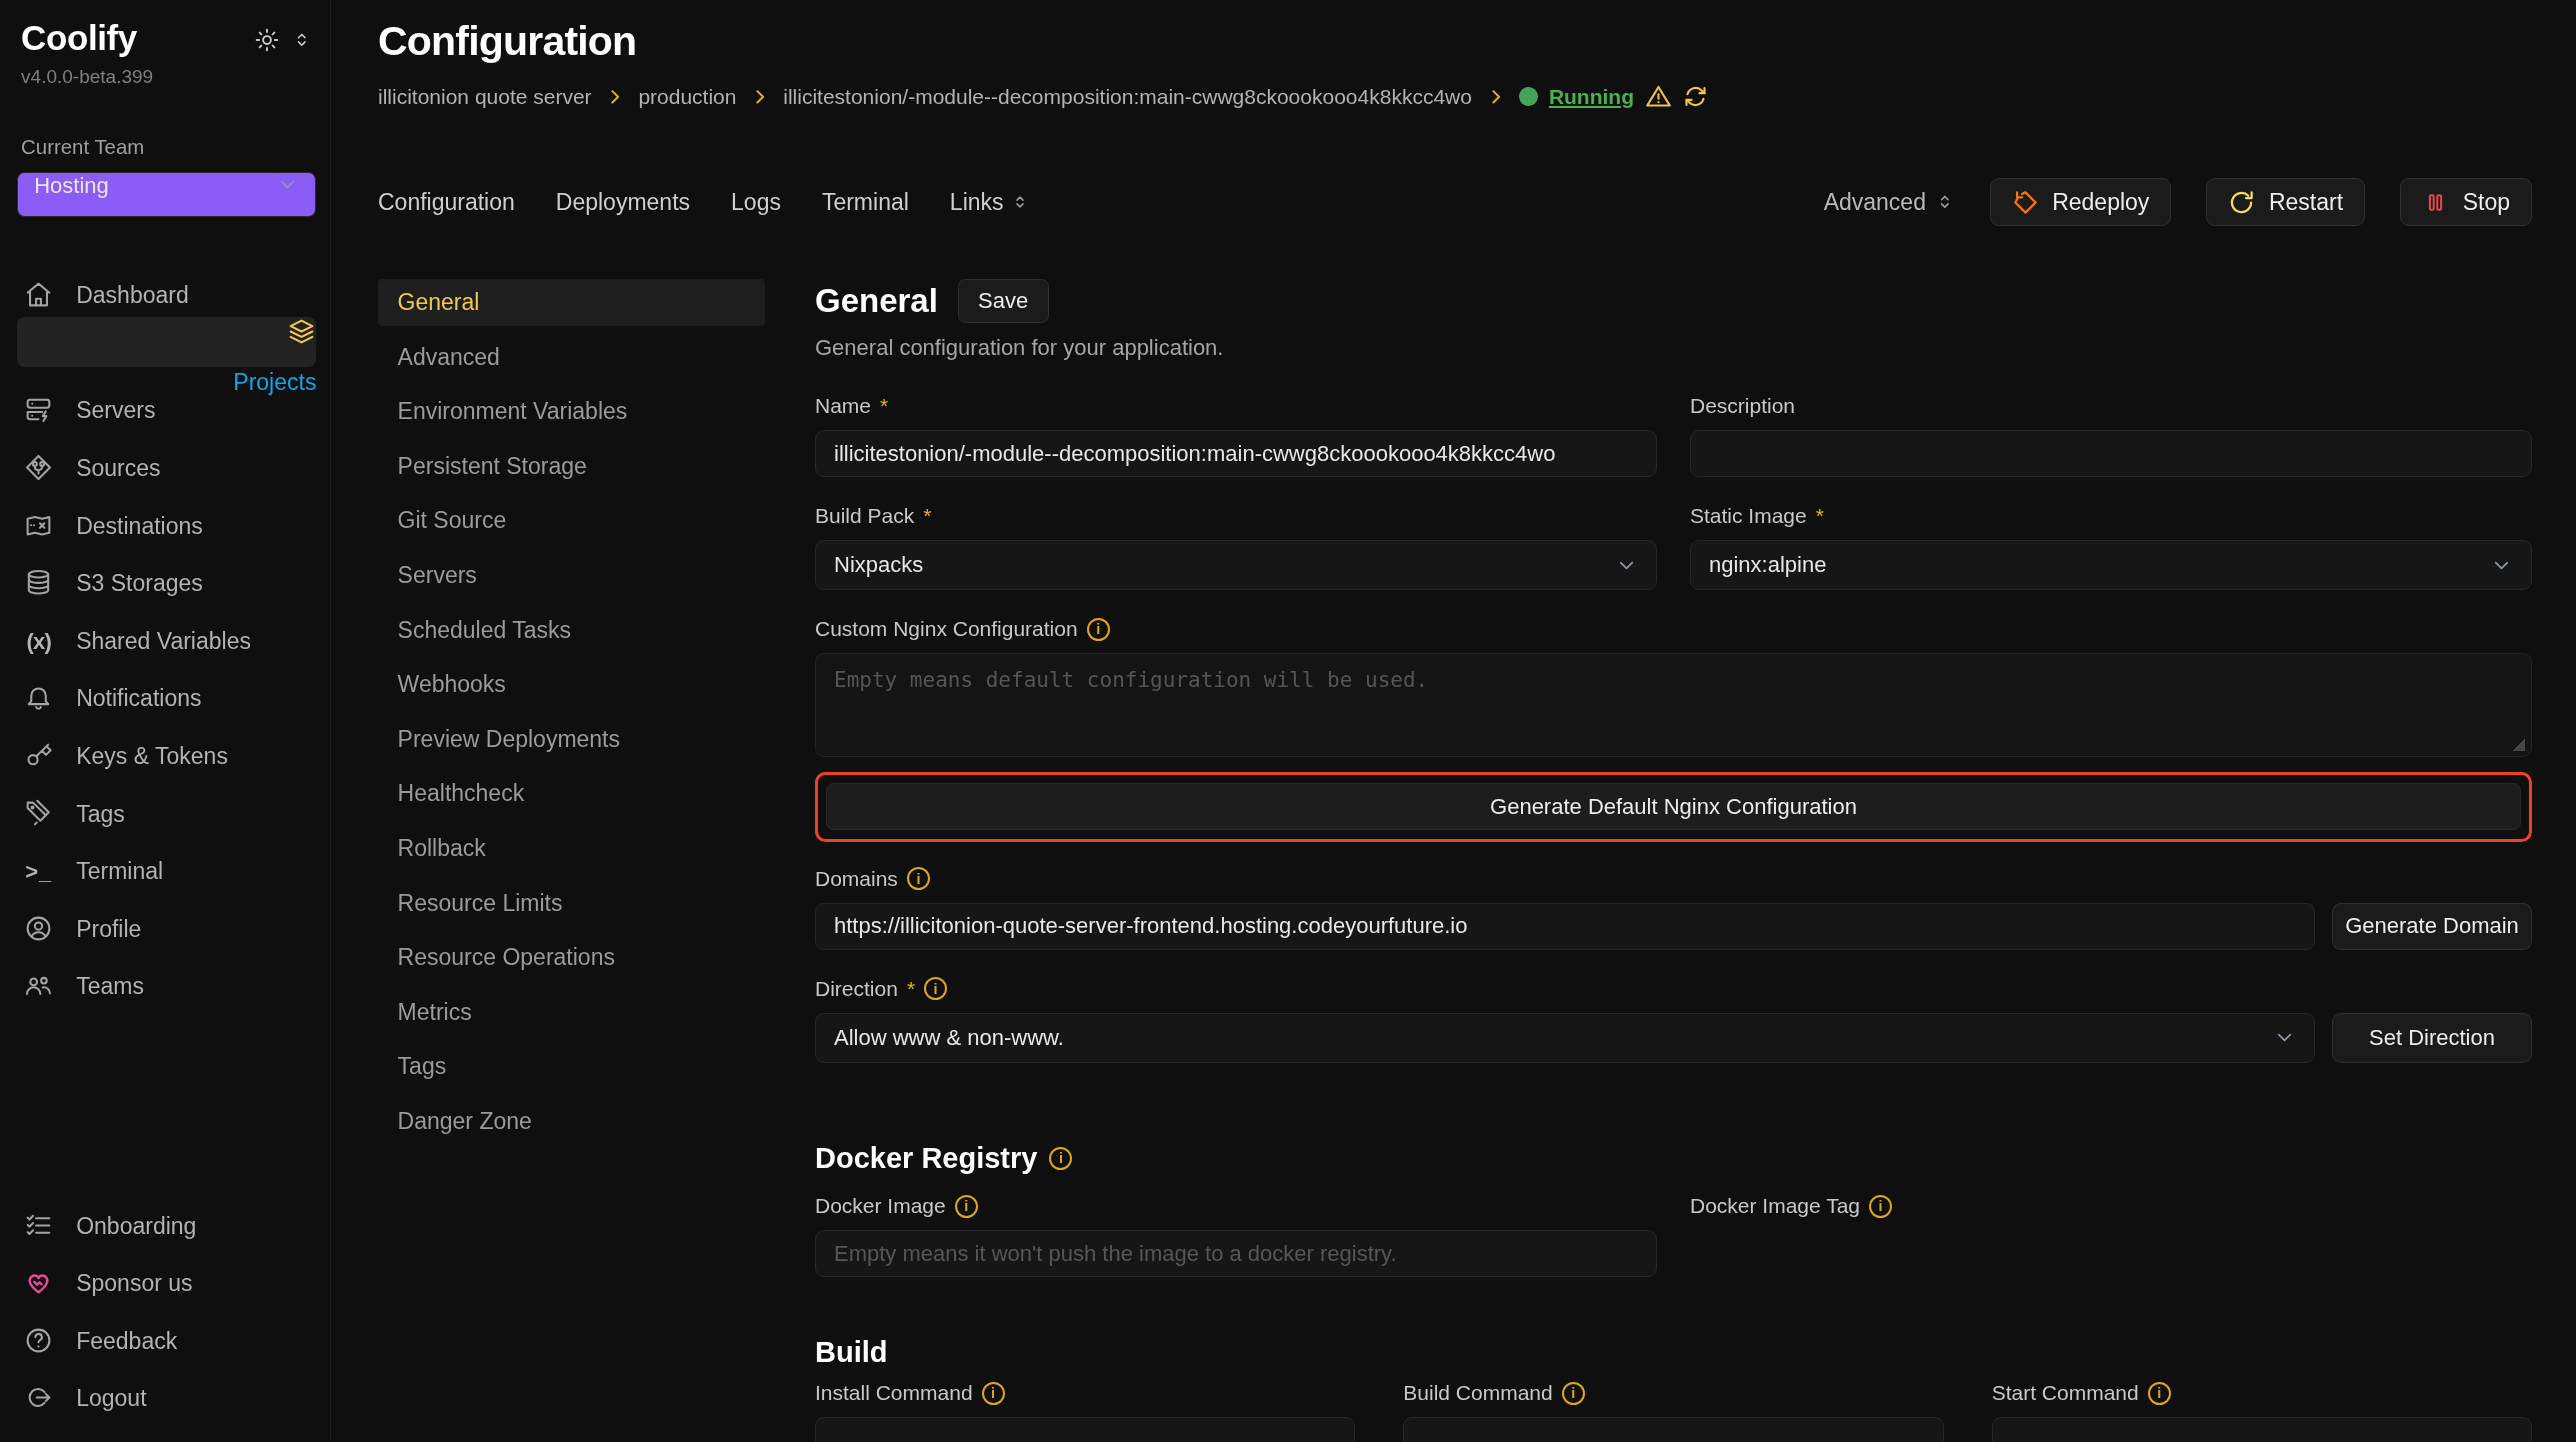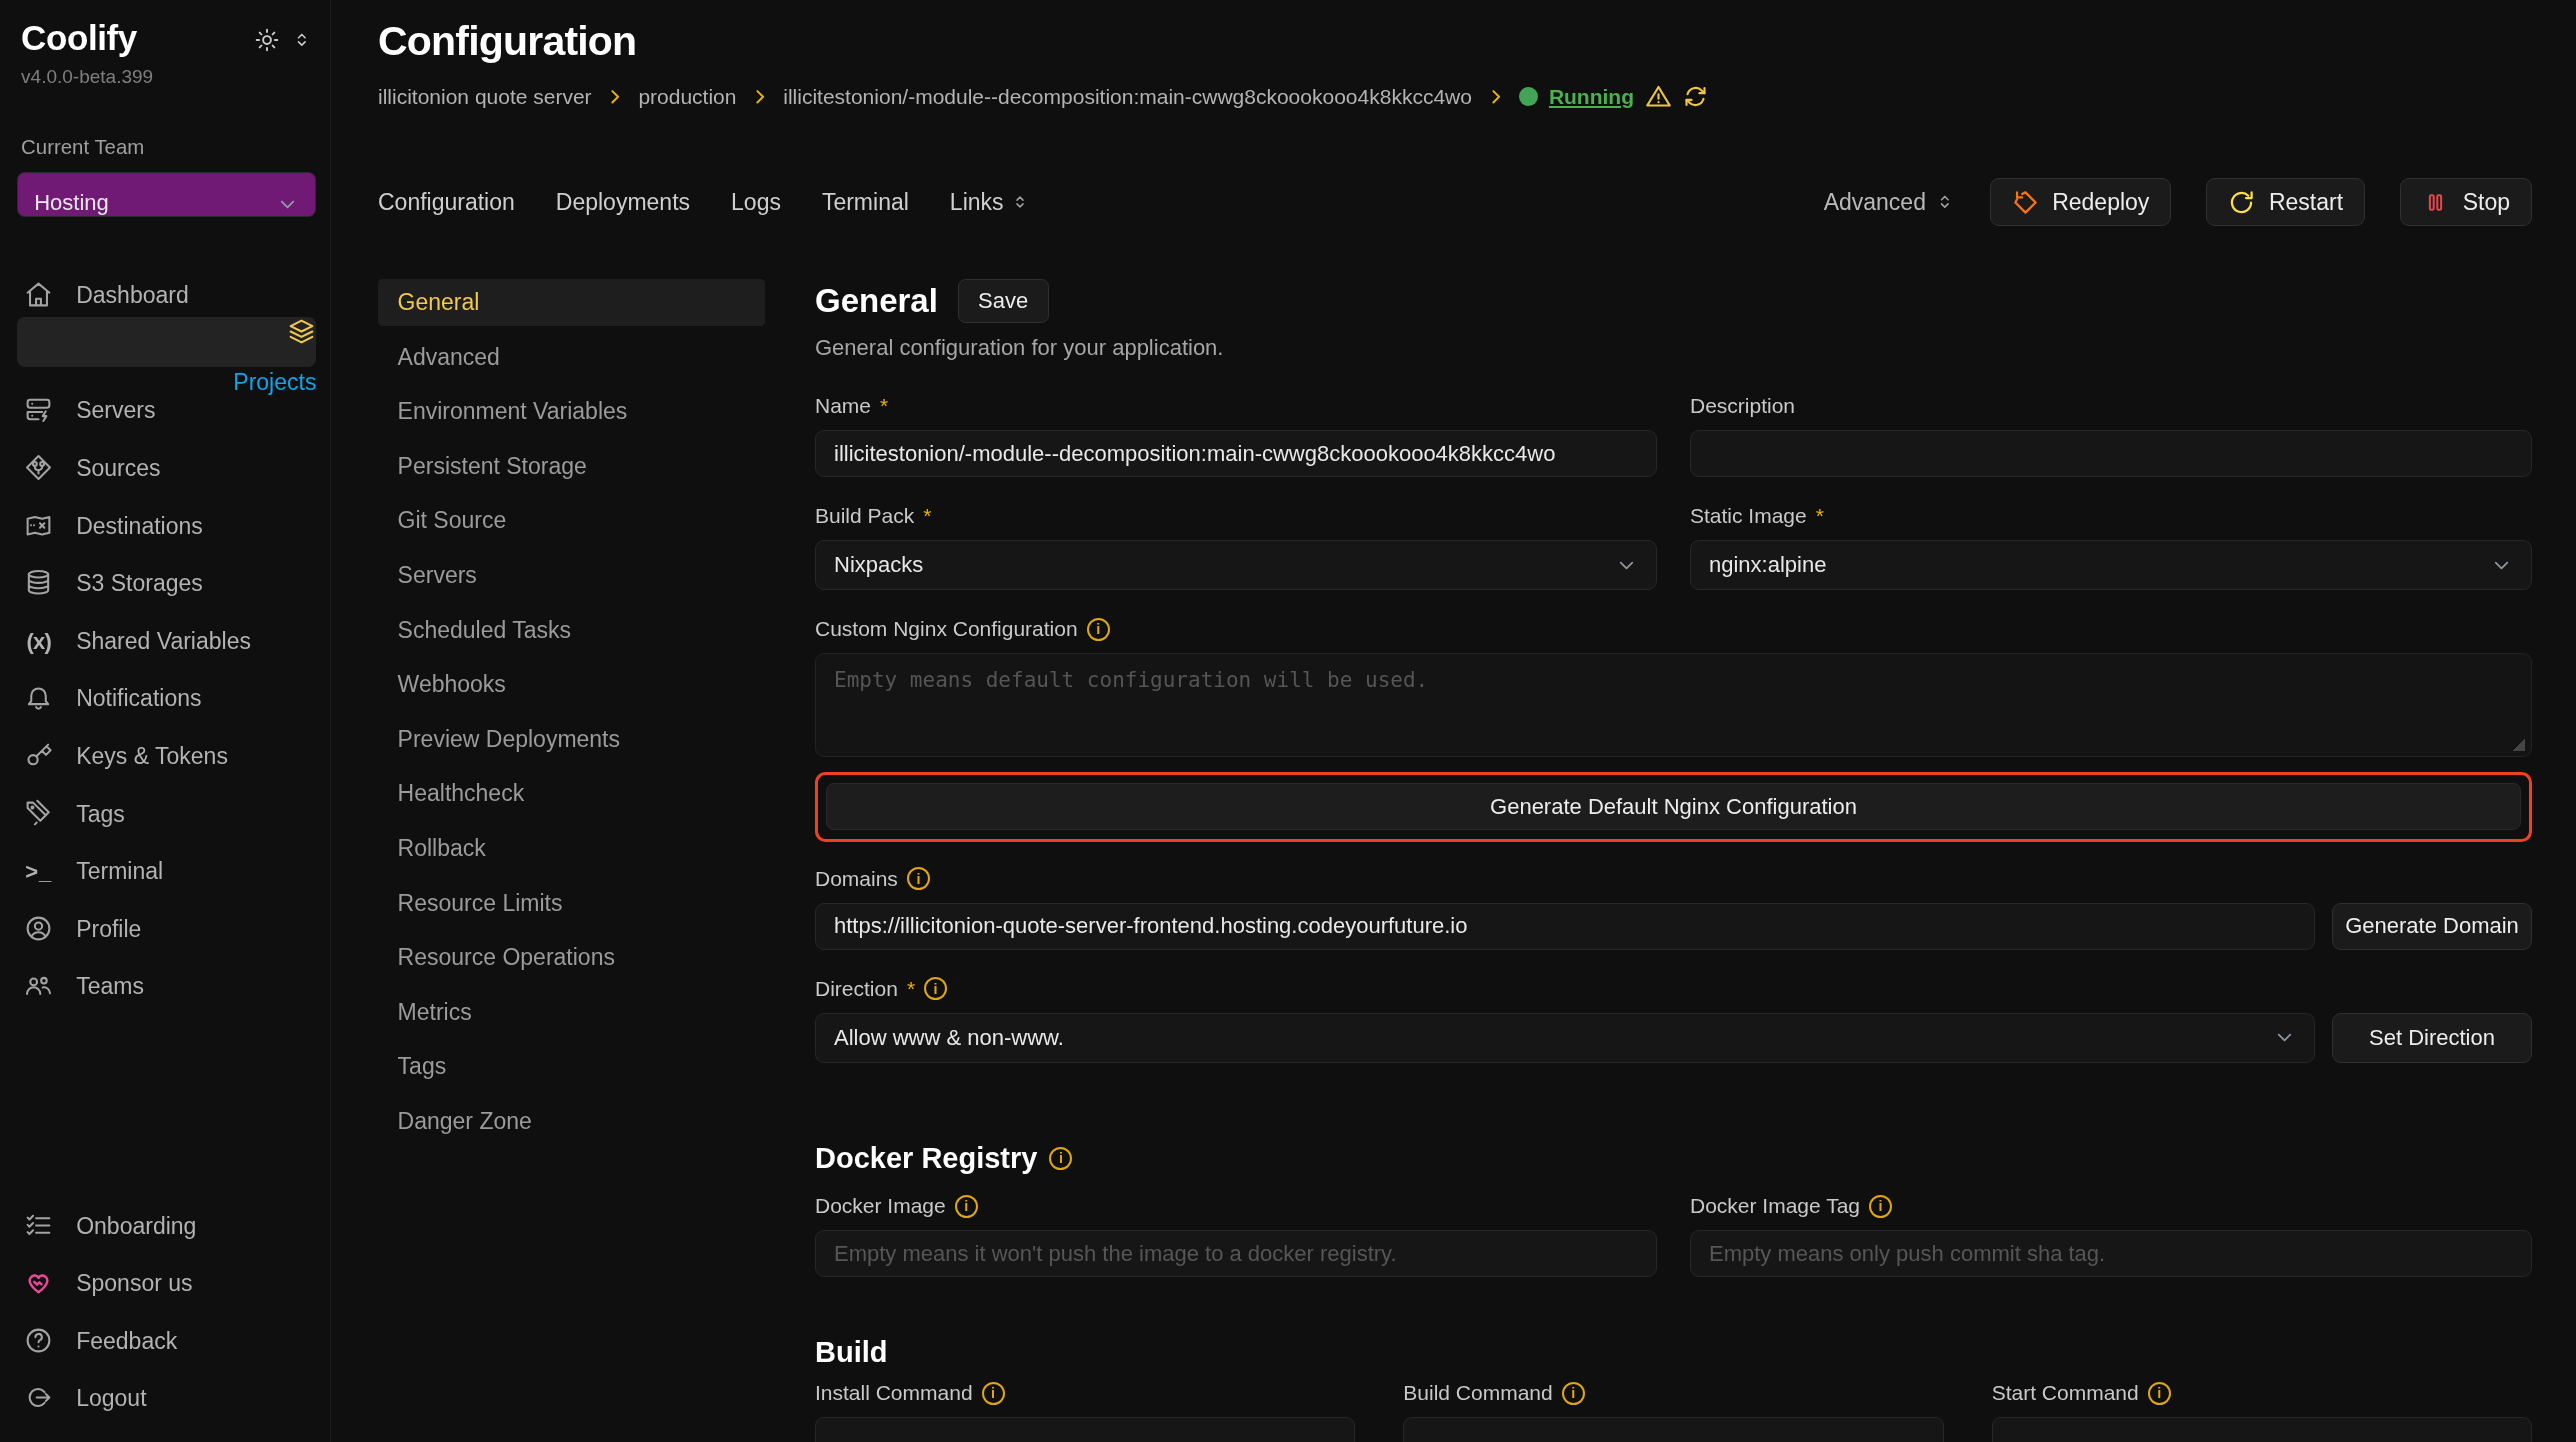--- a/index.html
+++ b/index.html
@@ -10,22 +10,22 @@
 
   
   .sidebar { width:331px; min-width:331px; height:1443px; border-right:1.5px solid #1e1e1e;
     display:flex; flex-direction:column; padding:18px 13.6px 23px 16.6px; background:#0f0f0f; }
   .logo-row { display:flex; align-items:flex-start; justify-content:space-between; padding:0 4.5px; }
   .logo { font-size:35px; font-weight:700; color:#ffffff; letter-spacing:-0.4px; }
   .theme-controls { display:flex; align-items:center; gap:12px; margin-top:9px; }
   .theme-controls svg { stroke:#c9c9c9; }
   .version { font-size:19px; color:#7f7f7f; margin:7.6px 4.5px 0; }
   .team-label { font-size:20.4px; color:#9f9f9f; margin:48px 4.5px 0; }
-  .team-select { margin-top:13.6px; height:45px; background:#701a75; border:1.5px solid #2b2b2b;
-    border-radius:7.6px; display:flex; align-items:flex-end; justify-content:space-between;
+  .team-select { margin-top:13.6px; height:45px; background:#8b5cf6; border:1.5px solid #2b2b2b;
+    border-radius:7.6px; display:flex; align-items:flex-start; justify-content:space-between;
     padding:0 16.6px; font-size:22px; color:#e8e8e8; cursor:pointer; }
   .team-select svg { stroke:#8f98a8; }
   .side-nav { margin-top:42px; display:flex; flex-direction:column; }
   .nav-item { display:flex; align-items:flex-end; gap:23px; height:50px; padding-left:7.6px;
     border-radius:7.6px; color:#b3b3b3; font-size:23px; margin-bottom:7.6px; cursor:pointer; }
   .nav-item .ic { width:29px; min-width:29px; display:inline-flex; justify-content:center; }
   .nav-item svg { stroke:#a3a3a3; width:29px; height:29px; }
   .nav-item.active { background:#232323; color:#0ea5e9;flex-direction:column; }
   .nav-item.active svg { stroke:#f2c94c; }
   .nav-item.sponsor svg { stroke:#ec4899; }
@@ -517,21 +517,20 @@
               <span>Docker Image</span>
               <span class="info-icon"></span>
             </div>
             <input class="input" placeholder="Empty means it won't push the image to a docker registry." style="">
           </div>
           <div>
             <div class="field-label">
               <span>Docker Image Tag</span>
               <span class="info-icon"></span>
             </div>
-            <input class="input" placeholder="Empty means only push commit sha tag." style="">
           </div>
         </div>
       </div>
 
       <div class="section-build">
         <div class="h3">
           <span>Build</span>
         </div>
         <div class="grid3 mt-after-h3">
           <div>

